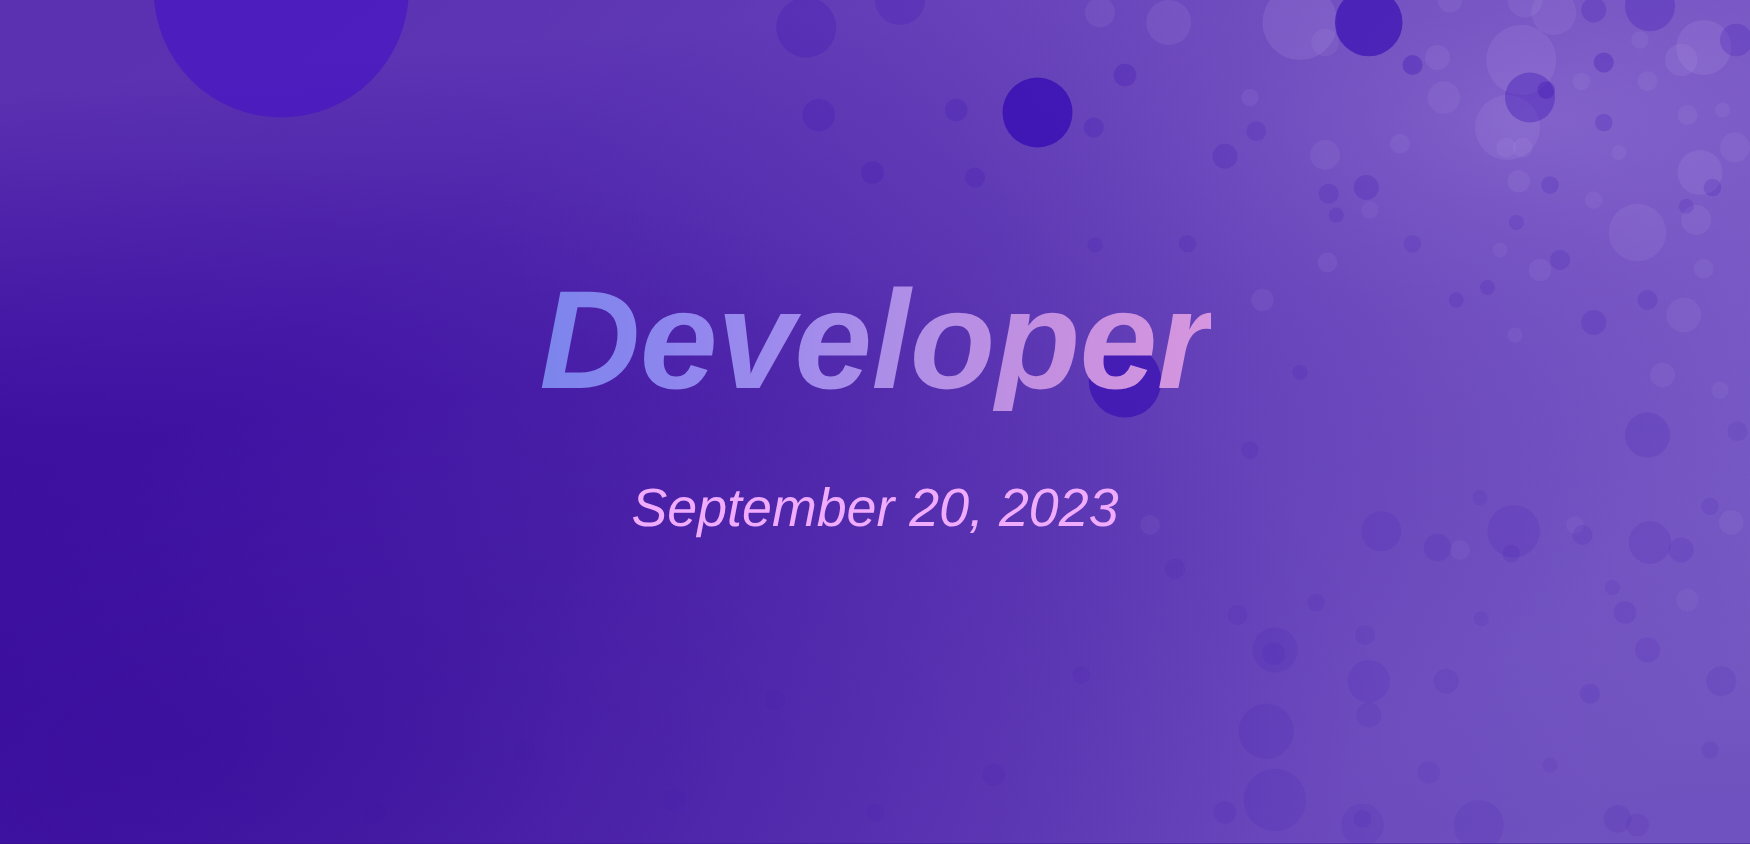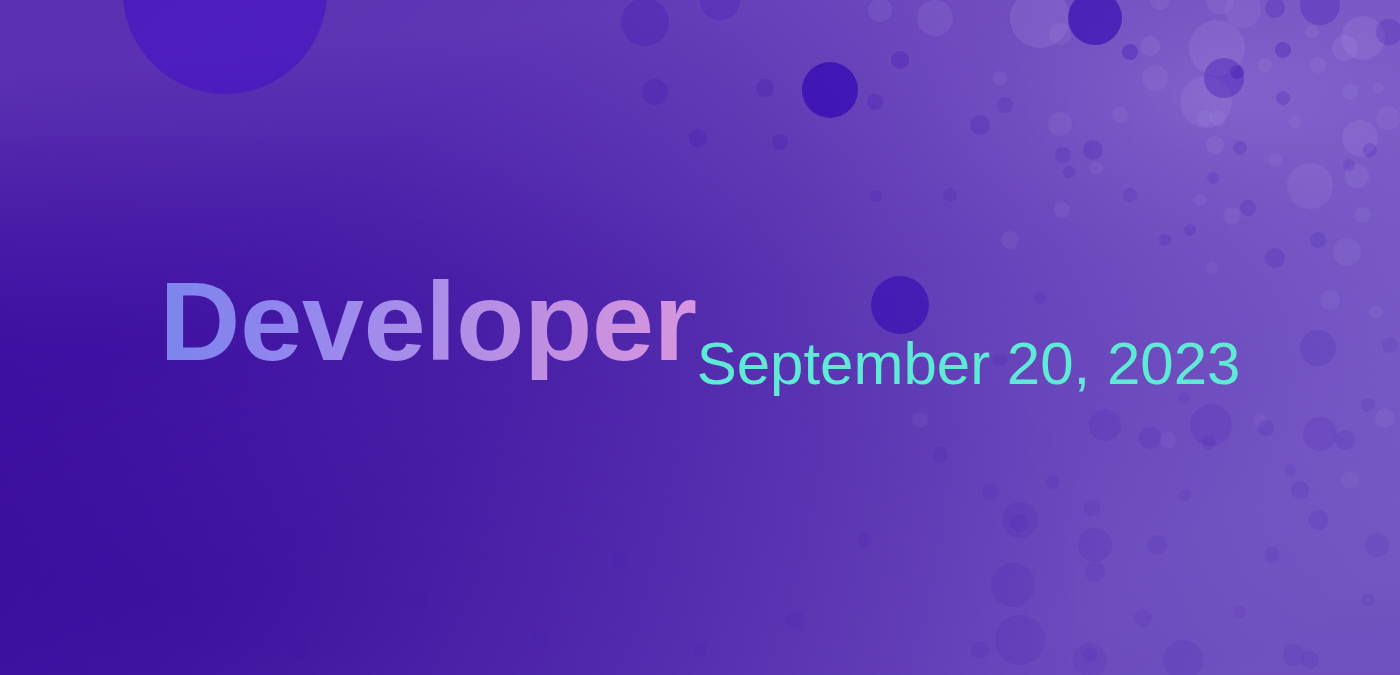--- a/index.html
+++ b/index.html
@@ -21,22 +21,24 @@
     width: 1400px;
     height: 675px;
     display: block;
   }
   #content {
     position: absolute;
     top: 0; left: 0;
     width: 1400px;
     height: 675px;
     display: flex;
+    flex-direction: column;
     align-items: center;
     justify-content: center;
+    font-style: italic;
   }
   #title-block {
     text-align: center;
     line-height: 1.02;
     margin-top: -28px;
   }
   .title-line {
     display: block;
     font-size: 112px;
     font-weight: bold;
@@ -49,24 +51,24 @@
         #c48fe0 76%,
         #d796df 100%);
     -webkit-background-clip: text;
     background-clip: text;
     color: transparent;
     -webkit-text-fill-color: transparent;
   }
   #title-line-1 { margin-bottom: 2px; }
   #subtitle {
     margin-top: 52px;
-    font-size: 60px;
+    font-size: 43px;
     font-weight: normal;
     letter-spacing: 0px;
-    color: #5eead4;
+    color: #f0abfc;
   }
 </style>
 </head>
 <body>
 
 <div id="banner">
 
   <svg id="bg-svg" viewBox="0 0 1400 675" preserveAspectRatio="none" xmlns="http://www.w3.org/2000/svg">
     <defs>
       <linearGradient id="bgGrad" x1="0" y1="0.18" x2="1" y2="0.82">

